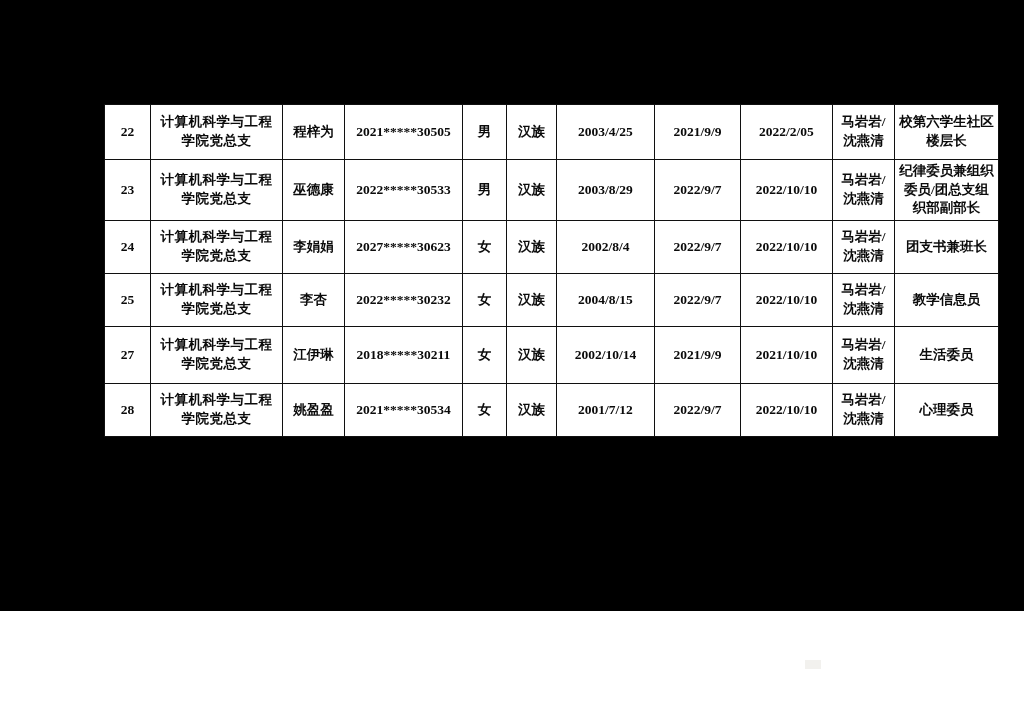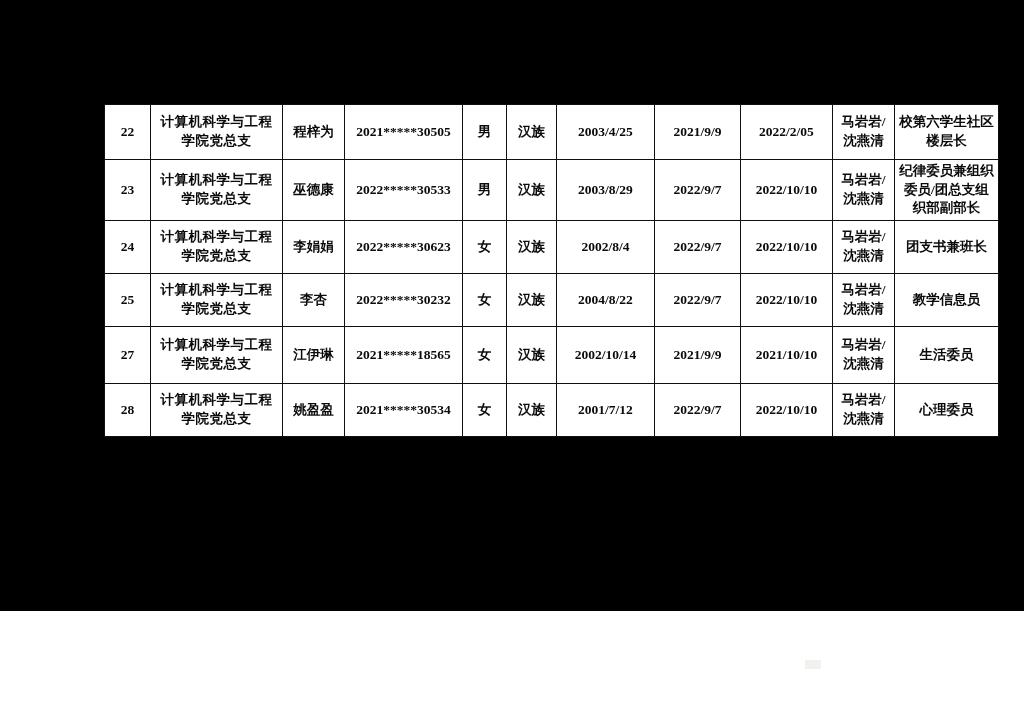--- a/index.html
+++ b/index.html
@@ -122,50 +122,50 @@
           <td class="nowrap">2022/9/7</td>
           <td class="nowrap">2022/10/10</td>
           <td class="cell-intro">马岩岩/沈燕清</td>
           <td>纪律委员兼组织委员/团总支组织部副部长</td>
         </tr>
 
         <tr class="r-h3">
           <td>24</td>
           <td class="cell-branch">计算机科学与工程学院党总支</td>
           <td>李娟娟</td>
-          <td class="nowrap">2022*****30623</td>
+          <td class="nowrap">2027*****30623</td>
           <td>女</td>
           <td>汉族</td>
           <td class="nowrap">2002/8/4</td>
           <td class="nowrap">2022/9/7</td>
           <td class="nowrap">2022/10/10</td>
           <td class="cell-intro">马岩岩/沈燕清</td>
           <td>团支书兼班长</td>
         </tr>
 
         <tr class="r-h3">
           <td>25</td>
           <td class="cell-branch">计算机科学与工程学院党总支</td>
           <td>李杏</td>
           <td class="nowrap">2022*****30232</td>
           <td>女</td>
           <td>汉族</td>
-          <td class="nowrap">2004/8/22</td>
+          <td class="nowrap">2004/8/15</td>
           <td class="nowrap">2022/9/7</td>
           <td class="nowrap">2022/10/10</td>
           <td class="cell-intro">马岩岩/沈燕清</td>
           <td>教学信息员</td>
         </tr>
 
 
         <tr class="r-h5">
           <td>27</td>
           <td class="cell-branch">计算机科学与工程学院党总支</td>
           <td>江伊琳</td>
-          <td class="nowrap">2021*****18565</td>
+          <td class="nowrap">2018*****30211</td>
           <td>女</td>
           <td>汉族</td>
           <td class="nowrap">2002/10/14</td>
           <td class="nowrap">2021/9/9</td>
           <td class="nowrap">2021/10/10</td>
           <td class="cell-intro">马岩岩/沈燕清</td>
           <td>生活委员</td>
         </tr>
 
         <tr class="r-h3">

